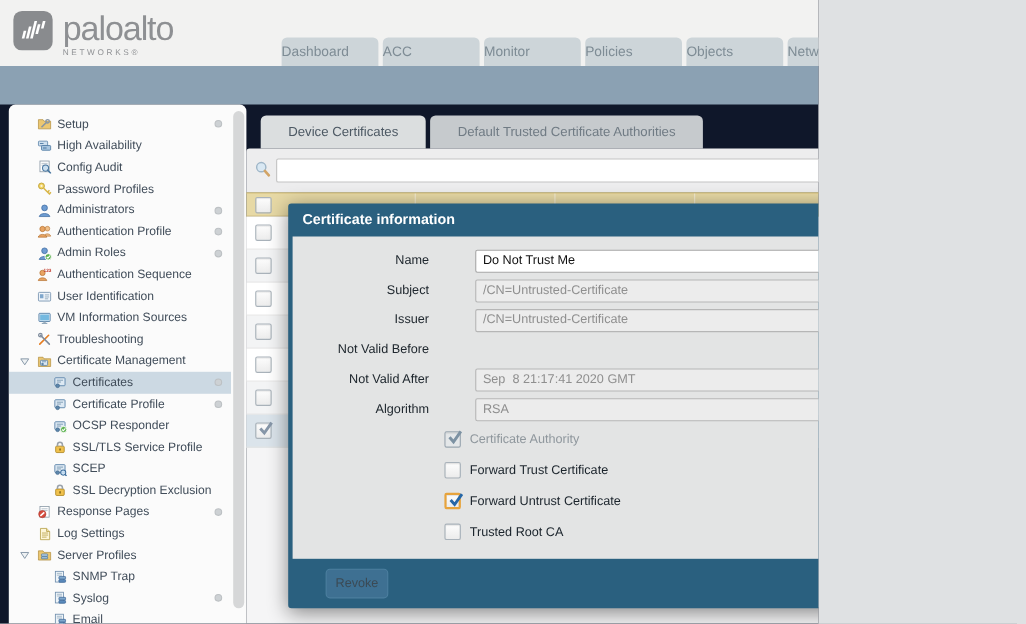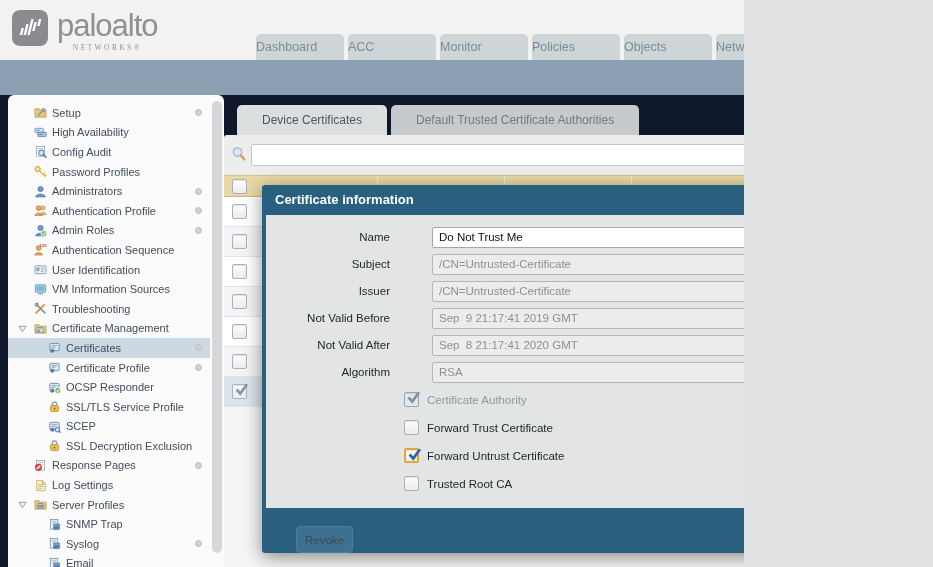--- a/index.html
+++ b/index.html
@@ -4,21 +4,21 @@
 <style>
 *{box-sizing:border-box;margin:0;padding:0}
 html,body{background:#dfe1e3}
 body{font-family:"Liberation Sans",sans-serif;}
 .screen{position:relative;width:744px;height:567px;overflow:hidden;background:#0f172a;}
 
 
 .top-header{position:absolute;left:0;top:0;width:933px;height:60px;background:#f2f2f1;}
 .logo{position:absolute;left:12px;top:10px;display:flex;align-items:flex-start;gap:9px;}
 .brand{font-size:31px;color:#8e9093;letter-spacing:-1px;line-height:32px;}
-.logo-sub{display:block;text-align:center;font-size:7.5px;letter-spacing:2.4px;color:#909295;margin-top:1px;font-family:Liberation Serif, serif;}
+.logo-sub{display:block;text-align:left;font-size:7.5px;letter-spacing:2.4px;color:#909295;margin-top:1px;}
 .nav-tabs{position:absolute;left:256px;bottom:0;display:flex;gap:4px;}
 .nav-tab{width:88px;height:26px;line-height:26px;font-size:12.5px;color:#7e8c95;background:#cdd5d9;border-radius:5px 5px 0 0;}
 .nav-tab.active{background:#8ba1b3;color:#fff;}
 .band{position:absolute;left:0;top:60px;width:933px;height:35px;background:#8ba1b3;}
 
 
 .workspace{position:absolute;left:0;top:95px;width:933px;height:472px;}
 .sidebar{position:absolute;left:8px;top:0;width:202px;height:472px;background:#fbfbfb;border-radius:6px 0 0 0;padding-top:8px;overflow:hidden;}
 .side-item{position:relative;height:19.6px;display:flex;align-items:center;font-size:11px;color:#414d5a;padding-left:26px;white-space:nowrap;}
 .side-item.child{padding-left:40px;}
@@ -59,21 +59,21 @@
 .help-icon{position:absolute;right:9px;top:6px;width:17px;height:17px;border-radius:50%;background:radial-gradient(circle at 35% 30%,#f2f8fc,#9cc4de);border:1px solid #6ea3c6;color:#1d5077;font-weight:bold;font-size:11px;text-align:center;line-height:15px;}
 .dialog-body{position:absolute;left:4px;right:4px;top:30px;bottom:45px;background:#e3e4e4;overflow:hidden;}
 .frow{display:flex;align-items:center;height:22px;margin:5px 14px 0 0;gap:35px;}
 #dialog-fields .frow:first-child{margin-top:11px;}
 .frow label{width:131px;text-align:right;padding-right:7px;font-size:11.5px;color:#20282f;flex:none;white-space:nowrap;}
 .frow input{flex:1;height:21px;border:1px solid #a7a7a7;border-radius:2px;font-size:11.5px;padding:0 6px;color:#111;background:#fff;font-family:inherit;}
 .frow input.disabled{background:#ececec;color:#8f8f8f;border-color:#b6b6b6;}
 .crow{display:flex;align-items:center;gap:8px;margin:13px 0 0 138px;font-size:11.5px;color:#1a232b;}
 #dialog-checks .crow:first-child{margin-top:9px;}
 .crow.disabled{color:#8f979d;}
-.dialog-footer{position:absolute;left:0;right:0;bottom:0;height:45px;display:flex;align-items:flex-end;padding:0 20px 0 34px;}
+.dialog-footer{position:absolute;left:0;right:0;bottom:0;height:45px;display:flex;align-items:center;padding:0 20px 0 34px;}
 .btn{font-family:inherit;font-size:12px;border-radius:4px;}
 .btn-revoke{width:57px;height:27px;background:#3e7092;border:1px solid #4c7f9f;color:#3b4a55;font-size:11.5px;}
 .btn-ok{width:70px;height:27px;background:#74a8bd;border:2px solid #fff;color:#0f1d27;margin-left:auto;}
 .btn-cancel{width:79px;height:27px;background:#c8c9cc;border:2px solid #fff;color:#15181b;margin-left:9px;}
 </style>
 </head>
 <body>
 
 <div class="screen">
 
@@ -467,21 +467,20 @@
           <div class="frow">
             <label>Subject</label>
             <input class="disabled" readonly="" value="/CN=Untrusted-Certificate" style="">
           </div>
           <div class="frow">
             <label>Issuer</label>
             <input class="disabled" readonly="" value="/CN=Untrusted-Certificate" style="">
           </div>
           <div class="frow">
             <label>Not Valid Before</label>
-            <input class="disabled" readonly="" value="Sep  9 21:17:41 2019 GMT" style="">
           </div>
           <div class="frow">
             <label>Not Valid After</label>
             <input class="disabled" readonly="" value="Sep  8 21:17:41 2020 GMT" style="">
           </div>
           <div class="frow">
             <label>Algorithm</label>
             <input class="disabled" readonly="" value="RSA" style="">
           </div>
         </div>

